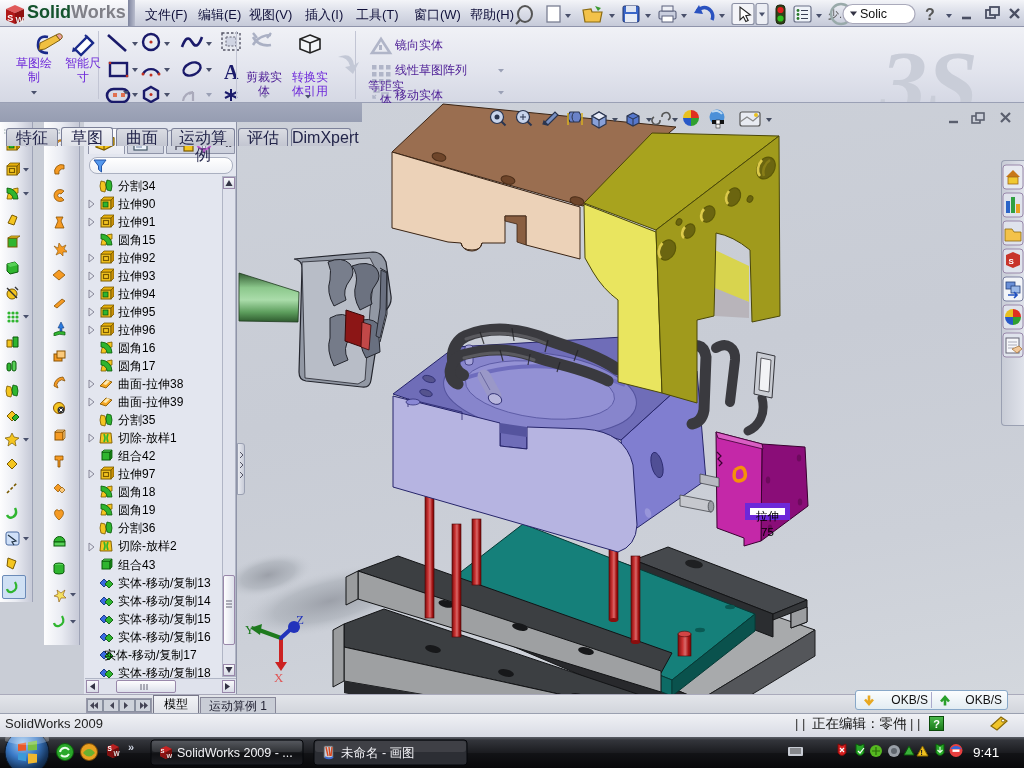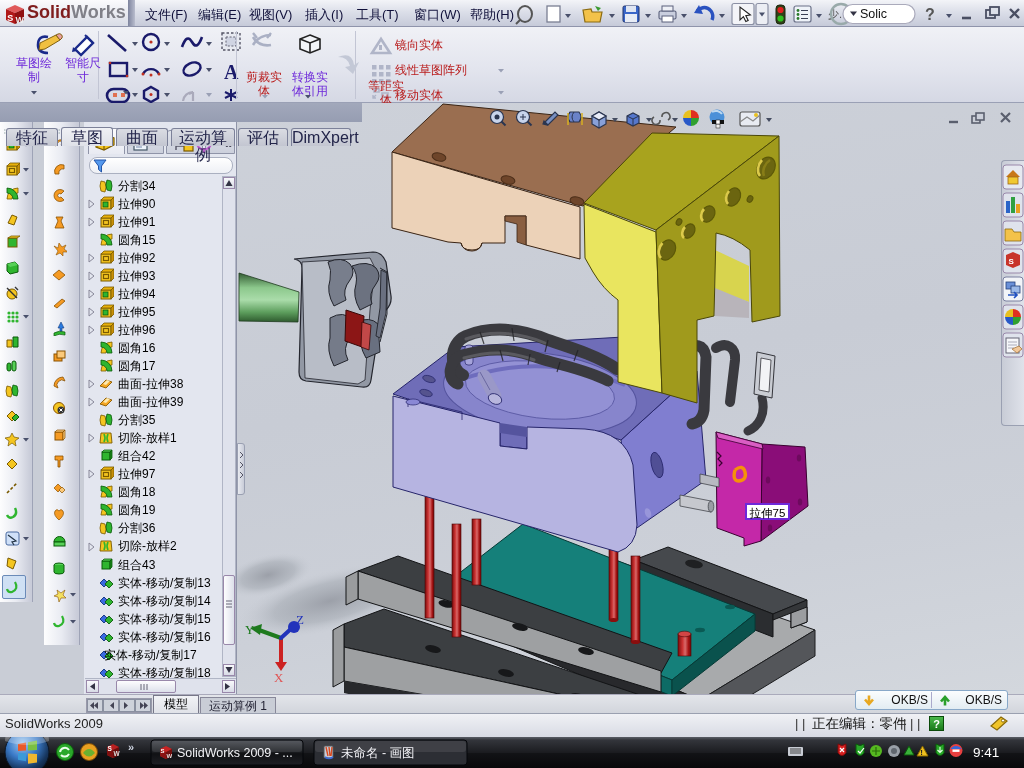--- a/index.html
+++ b/index.html
@@ -6,21 +6,21 @@
 .abs{position:absolute;}
 #root{position:relative;width:1024px;height:768px;background:#c9cdd6;}
 
 #titlebar{left:0;top:0;width:1024px;height:27px;background:linear-gradient(180deg,#f3f4f8 0%,#dcdfe9 45%,#c6cad9 100%);border-bottom:1px solid #8f94ab;}
 #logoarea{left:0;top:0;width:128px;height:26px;background:linear-gradient(180deg,#fbfbfd,#d9dce6);}
 #tbdivider{left:128px;top:0;width:7px;height:26px;background:linear-gradient(90deg,#7e849e,#b8bccd);}
 .menu{top:6px;font-size:13px;color:#10103a;}
 
 #ribbon{left:0;top:27px;width:1024px;height:76px;background:linear-gradient(180deg,#f0f1f6 0%,#e3e5ee 55%,#d5d8e4 100%);border-bottom:1px solid #9aa0b5;}
 .rbtn{font-size:12px;color:#6d28d9;text-align:center;line-height:14px;}
-.gray{color:#b91c1c;}
+.gray{color:#4c1d95;}
 
 #tabrow{left:0;top:103px;width:362px;height:19px;background:linear-gradient(180deg,#a2a8bb,#969db2);}
 .tab{top:104px;height:18px;background:linear-gradient(180deg,#dadce3,#c3c6d1);border:1px solid #7c8199;border-bottom:none;border-radius:3px 3px 0 0;font-size:16px;color:#23254a;text-align:center;line-height:17px;margin-top:24px;}
 .tab.active{background:linear-gradient(180deg,#f0f1f5,#dfe1e8);height:19px;top:103px;line-height:19px;}
 
 .vstrip{top:122px;height:523px;background:linear-gradient(90deg,#fdfdfe 0%,#e9ebf2 50%,#c9ccd9 95%);border-right:1px solid #9ea3b6;}
 
 #tree{left:84px;top:122px;width:153px;height:575px;background:#e3e6ef;border-right:1px solid #8f94a8;}
 .titem{position:absolute;font-size:12px;color:#000;white-space:nowrap;}
 
@@ -35,21 +35,21 @@
 <div class="abs" id="titlebar"></div>
 <div class="abs" id="logoarea"></div>
 <div class="abs" id="tbdivider"></div>
 <svg class="abs" style="left:3px;top:3px" width="23" height="22" viewBox="0 0 23 22">
  <polygon points="3,6 12,2 21,6 12,10" fill="#e05a5a"></polygon>
  <polygon points="3,6 12,10 12,21 3,17" fill="#b01818"></polygon>
  <polygon points="12,10 21,6 21,17 12,21" fill="#8f1010"></polygon>
  <text x="4.2" y="18" font-size="9" font-weight="bold" fill="#fff" font-family="Liberation Sans">S</text>
  <text x="12.6" y="19.5" font-size="9" font-weight="bold" fill="#eee" font-family="Liberation Sans">W</text>
 </svg>
-<div class="abs" style="left:27px;top:2px;font-size:18px;font-weight:bold;letter-spacing:0px;"><span style="color:#7f1d1d">Solid</span><span style="color:#808088">Works</span></div>
+<div class="abs" style="left:27px;top:2px;font-size:18px;font-weight:bold;letter-spacing:0px;"><span style="color:#14532d">Solid</span><span style="color:#808088">Works</span></div>
 <div class="abs menu" style="left:145px;">文件(F)</div>
 <div class="abs menu" style="left:198px;">编辑(E)</div>
 <div class="abs menu" style="left:249px;">视图(V)</div>
 <div class="abs menu" style="left:305px;">插入(I)</div>
 <div class="abs menu" style="left:356px;">工具(T)</div>
 <div class="abs menu" style="left:414px;text-align:center;">窗口(W)</div>
 <div class="abs menu" style="left:470px;">帮助(H)</div>
 <svg class="abs" style="left:513px;top:1px" width="430" height="25" viewBox="0 0 430 25">
 
  <ellipse cx="12" cy="13" rx="7" ry="8" fill="none" stroke="#555" stroke-width="2"></ellipse>
@@ -202,20 +202,21 @@
 <div class="abs rbtn gray" style="left:395px;top:63px;width:90px;text-align:left;">线性草图阵列</div>
 <div class="abs rbtn gray" style="left:395px;top:88px;width:70px;text-align:left;">移动实体</div>
 <svg class="abs" style="left:0;top:27px;pointer-events:none" width="520" height="76">
  <path d="M31 64 l6 0 -3 3.5 z" fill="#49506b"></path>
  <path d="M123 64 l6 0 -3 3.5 z" fill="#49506b"></path>
  <path d="M262 68 l6 0 -3 3.5 z" fill="#9aa0b5"></path>
  <path d="M305 68 l6 0 -3 3.5 z" fill="#49506b"></path>
  <path d="M498 42 l6 0 -3 3.5 z" fill="#9aa0b5"></path>
  <path d="M498 64 l6 0 -3 3.5 z" fill="#9aa0b5"></path>
 </svg>
+<div class="abs" style="left:880px;top:30px;width:140px;height:72px;overflow:hidden;font-size:92px;font-style:italic;font-weight:bold;color:#c9cdd8;font-family:'Liberation Serif',serif;">ЗS</div>
 <div class="abs vstrip" style="left:0;width:33px;height:480px;"></div>
 <div class="abs vstrip" style="left:44px;width:36px;height:523px;"></div>
 <svg class="abs" style="left:0;top:122px" width="84" height="530" viewBox="0 0 84 530">
  <g id="grip" stroke="#9aa" stroke-width="1" stroke-dasharray="1.5 2">
   <path d="M4 8 h22 M4 11 h22 M48 8 h26 M48 11 h26"></path>
  </g>
 </svg>
 <svg class="abs" style="left:5px;top:137px" width="15" height="15" viewBox="0 0 15 15">
       <rect x="2" y="4" width="10" height="9" fill="#f4c520" stroke="#7a5a00" stroke-width="1"></rect>
       <path d="M2 4 l3 -3 10 0 -3 3 z" fill="#e8b00a" stroke="#7a5a00" stroke-width="0.8"></path>
@@ -815,21 +816,21 @@
 <text x="296" y="624" font-size="13" fill="#2233bb" font-family="Liberation Serif">Z</text>
 </svg>
 <div class="abs" id="tabrow"></div>
 <div class="abs tab" style="left:6px;width:52px;">特征</div>
 <div class="abs tab active" style="left:61px;width:52px;">草图</div>
 <div class="abs tab" style="left:116px;width:52px;">曲面</div>
 <div class="abs tab" style="left:171px;width:64px;">运动算例</div>
 <div class="abs tab" style="left:238px;width:50px;">评估</div>
 <div class="abs tab" style="left:291px;width:60px;">DimXpert</div>
 
-<div class="abs" style="left:745px;top:503px;width:45px;height:17px;background:#fff;border:2px solid #6d28d9;font-size:11.5px;line-height:16px;text-align:center;color:#000;">拉伸75</div>
+<div class="abs" style="left:745px;top:503px;width:45px;height:17px;background:#fff;border:5px solid #6d28d9;font-size:11.5px;line-height:16px;text-align:center;color:#000;">拉伸75</div>
 
 <svg class="abs" style="left:488px;top:108px" width="290" height="22" viewBox="0 0 290 22">
  <g stroke="#2a3550" fill="#c8d4ec" stroke-width="1.2">
   <circle cx="9" cy="9" r="6.5"></circle>
         <path d="M13.5 13.5 l4 4" stroke-width="2"></path>
         <circle cx="9" cy="9" r="2.5" fill="#2a3550" stroke="none"></circle>
   <circle cx="35" cy="9" r="6.5"></circle>
         <path d="M39.5 13.5 l4 4" stroke-width="2"></path>
         <path d="M32 9 h6 M35 6 v6" stroke-width="1"></path>
   <path d="M57 14 l10 -10 3 3 -10 10 z" fill="#7a90c0"></path>

